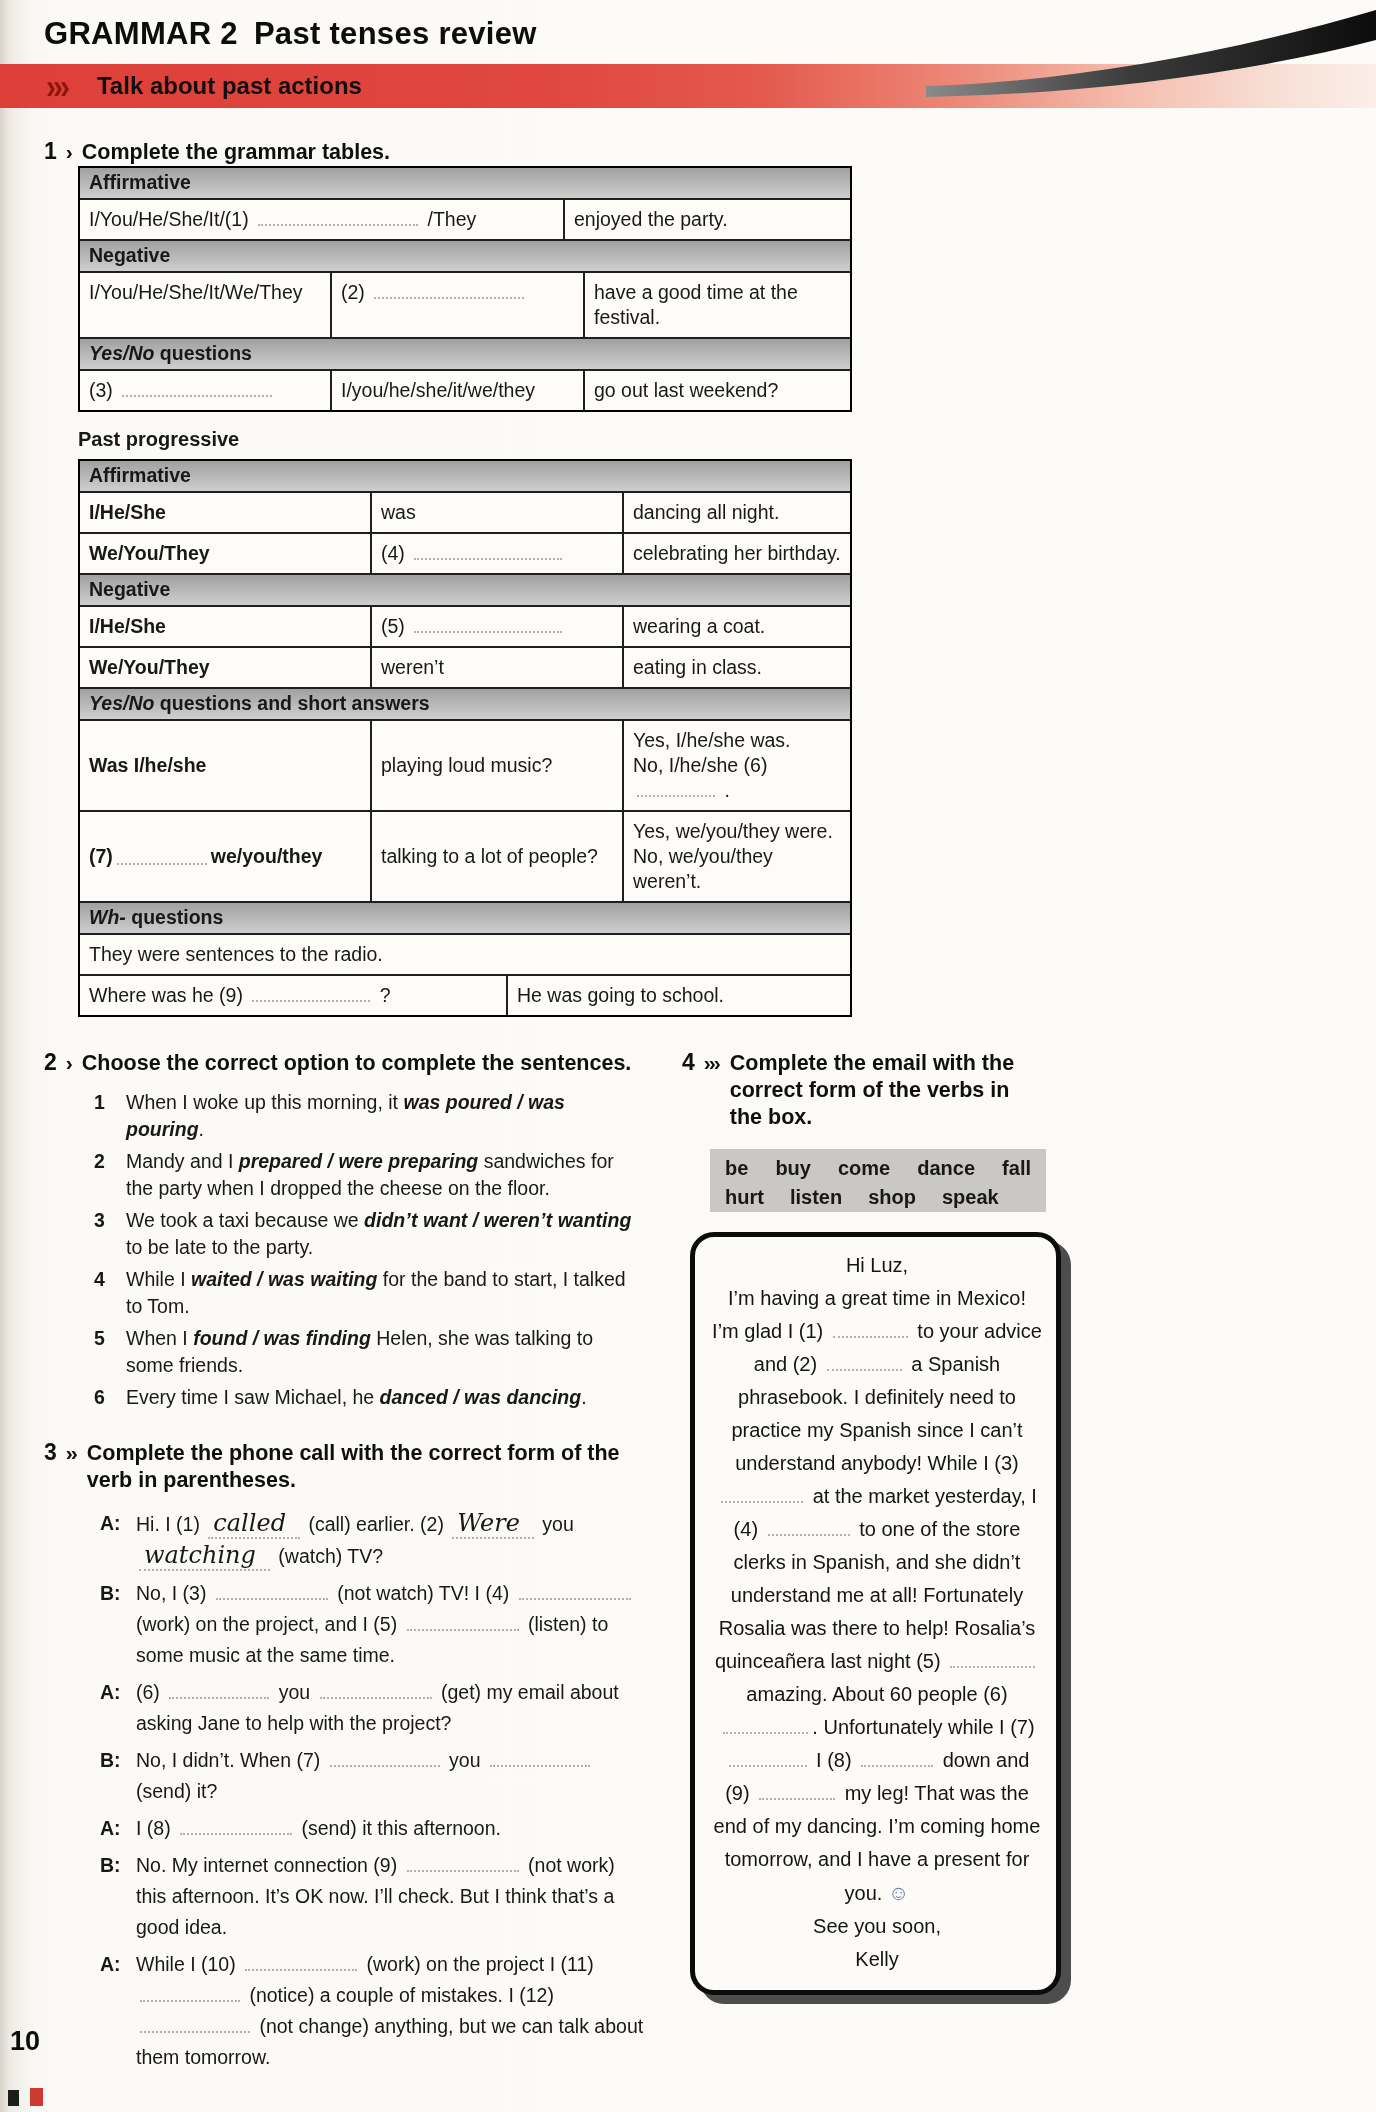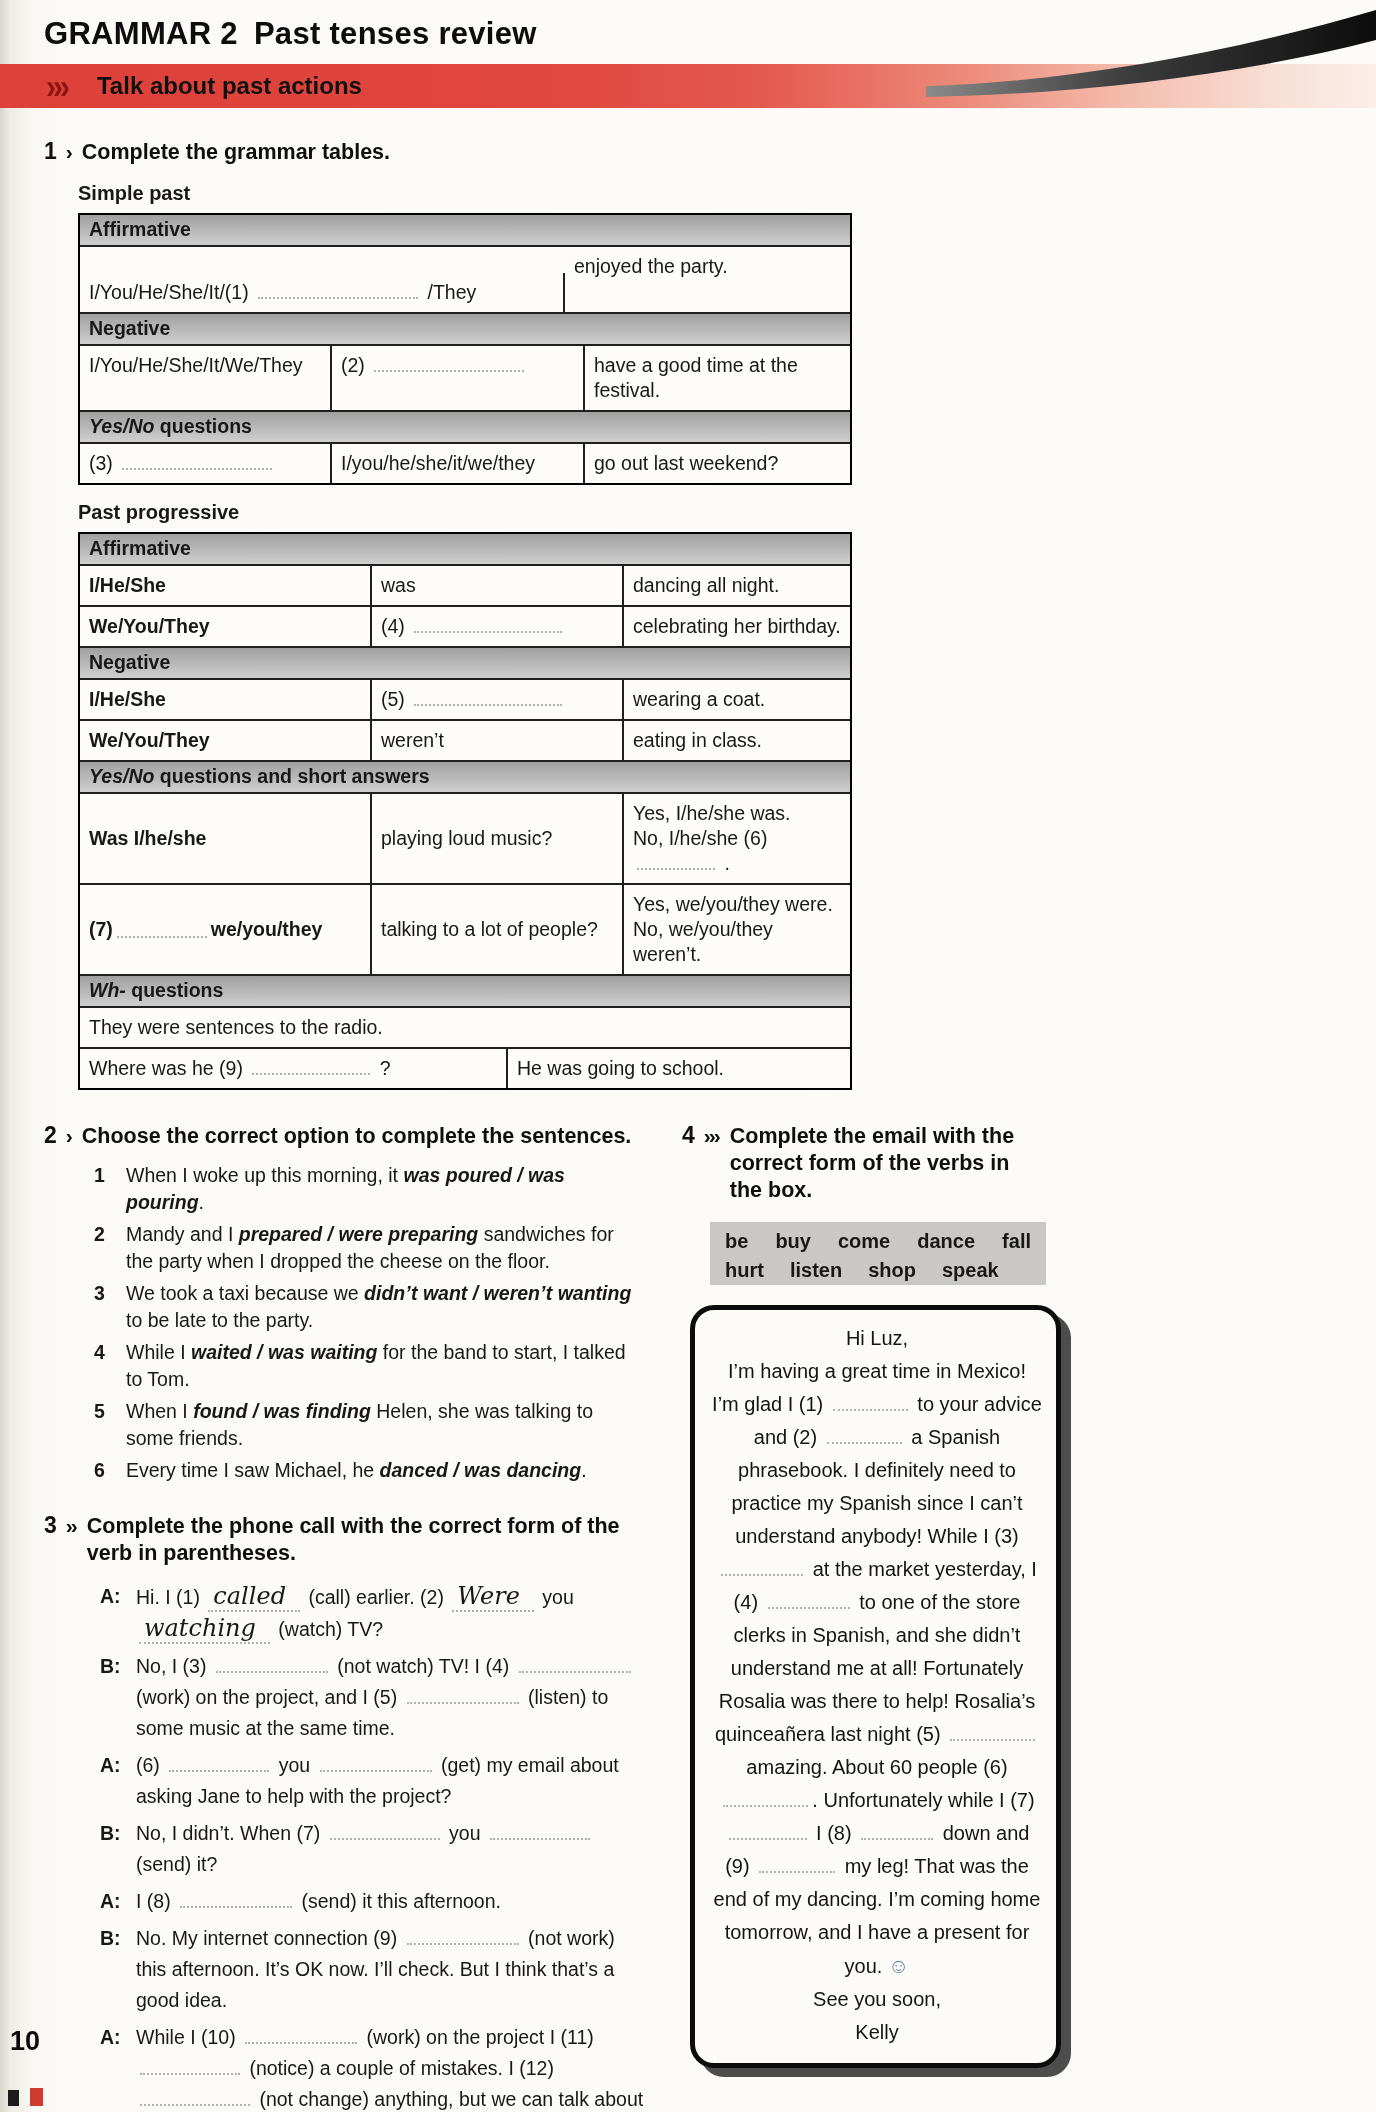--- a/index.html
+++ b/index.html
@@ -22,21 +22,21 @@
   .ex1{margin-top:30px;}
   .tbl-label{font-weight:bold;font-size:20px;margin:16px 0 8px 34px;}
   .gtable{width:770px;margin-left:34px;border:2px solid #000000;background:#fdfcf9;}
   .gt-h{background:linear-gradient(180deg,#a0a0a0,#cfcfcf);font-weight:bold;font-size:19.5px;padding:3px 9px 4px;border-top:2px solid #1f1f1f;border-bottom:2px solid #1f1f1f;}
   .gt-h.first{border-top:none;}
   .gt-row{display:flex;}
   .gt-row.bt{border-top:2px solid #1f1f1f;}
   .gt-cell{padding:7px 9px;font-size:19.5px;line-height:25px;border-right:2px solid #1f1f1f;}
   .gt-cell:last-child{border-right:none;}
   .gt-cell.grow{flex:1;}
-  .w465{width:465px;flex:none;margin-top:26px;}
+  .w465{width:465px;flex:none;}
   .w232{width:232px;flex:none;}
   .w233{width:233px;flex:none;}
   .w272{width:272px;flex:none;font-weight:bold;}
   .w408{width:408px;flex:none;}
   .vc{display:flex;align-items:center;flex-wrap:wrap;}
   .seg-i{font-style:italic;}
   .seg-bi{font-weight:bold;font-style:italic;}
   .seg-blank{display:inline-block;height:15px;border-bottom:2px dotted #b4b0a8;margin:0 4px;vertical-align:baseline;}
   .seg-hw{font-family:"DejaVu Serif","Liberation Serif",serif;font-style:italic;font-size:24px;border-bottom:2px dotted #b4b0a8;padding:0 14px 0 5px;margin:0 3px;}
   .seg-smiley{color:#5f7cb0;font-size:21px;}
@@ -88,21 +88,20 @@
 
 <div class="content">
 
   <section class="ex1">
     <div class="ex-header">
       <span class="ex-num">1</span>
       <span class="ex-chev">›</span>
       <span class="ex-title">Complete the grammar tables.</span>
     </div>
 
-    <div class="tbl-label">Simple past</div>
     <div class="gtable">
       <div class="gt-h first">Affirmative</div>
       <div class="gt-row">
         <div class="gt-cell w465"><span class="seg-n">I/You/He/She/It/(1) </span><span class="seg-blank" style="width: 160px;"></span><span class="seg-n"> /They</span></div>
         <div class="gt-cell grow">enjoyed the party.</div>
       </div>
       <div class="gt-h">Negative</div>
       <div class="gt-row">
         <div class="gt-cell w232">I/You/He/She/It/We/They</div>
         <div class="gt-cell w233"><span class="seg-n">(2) </span><span class="seg-blank" style="width: 150px;"></span></div>

